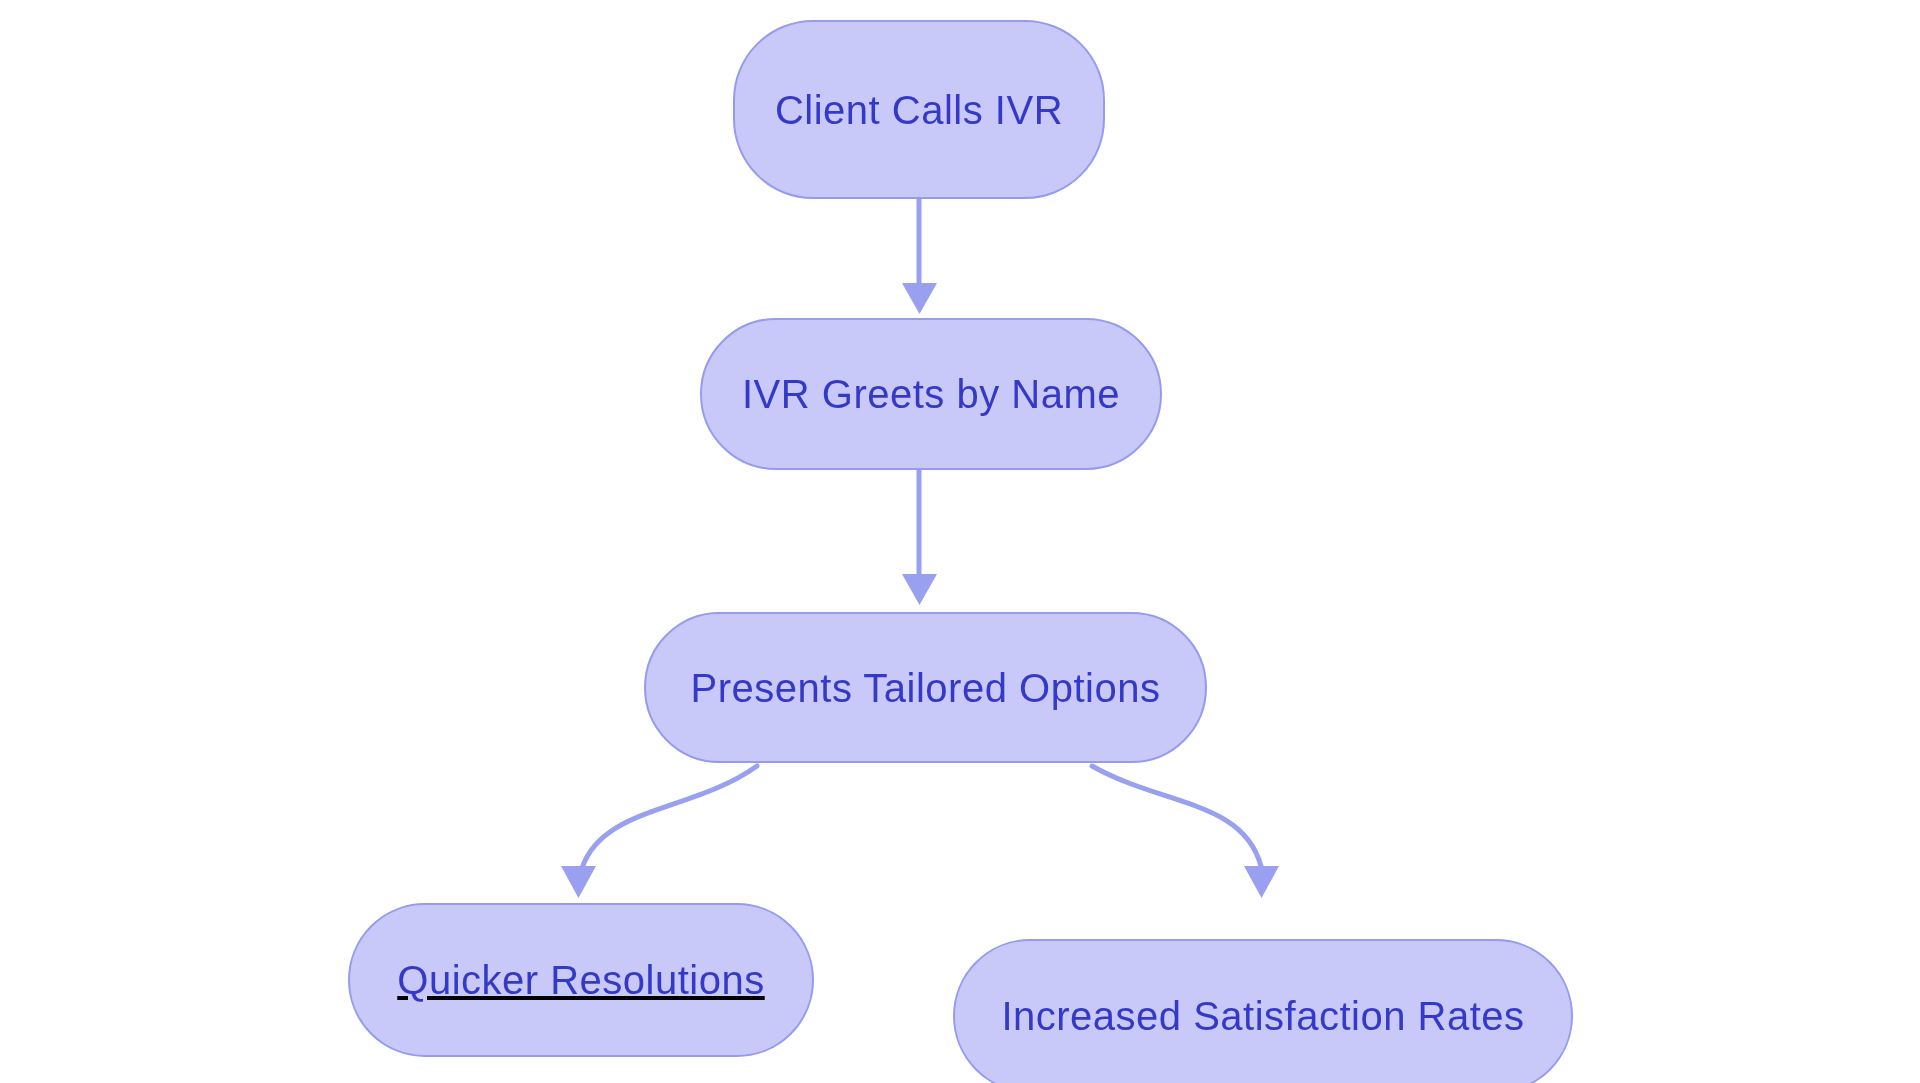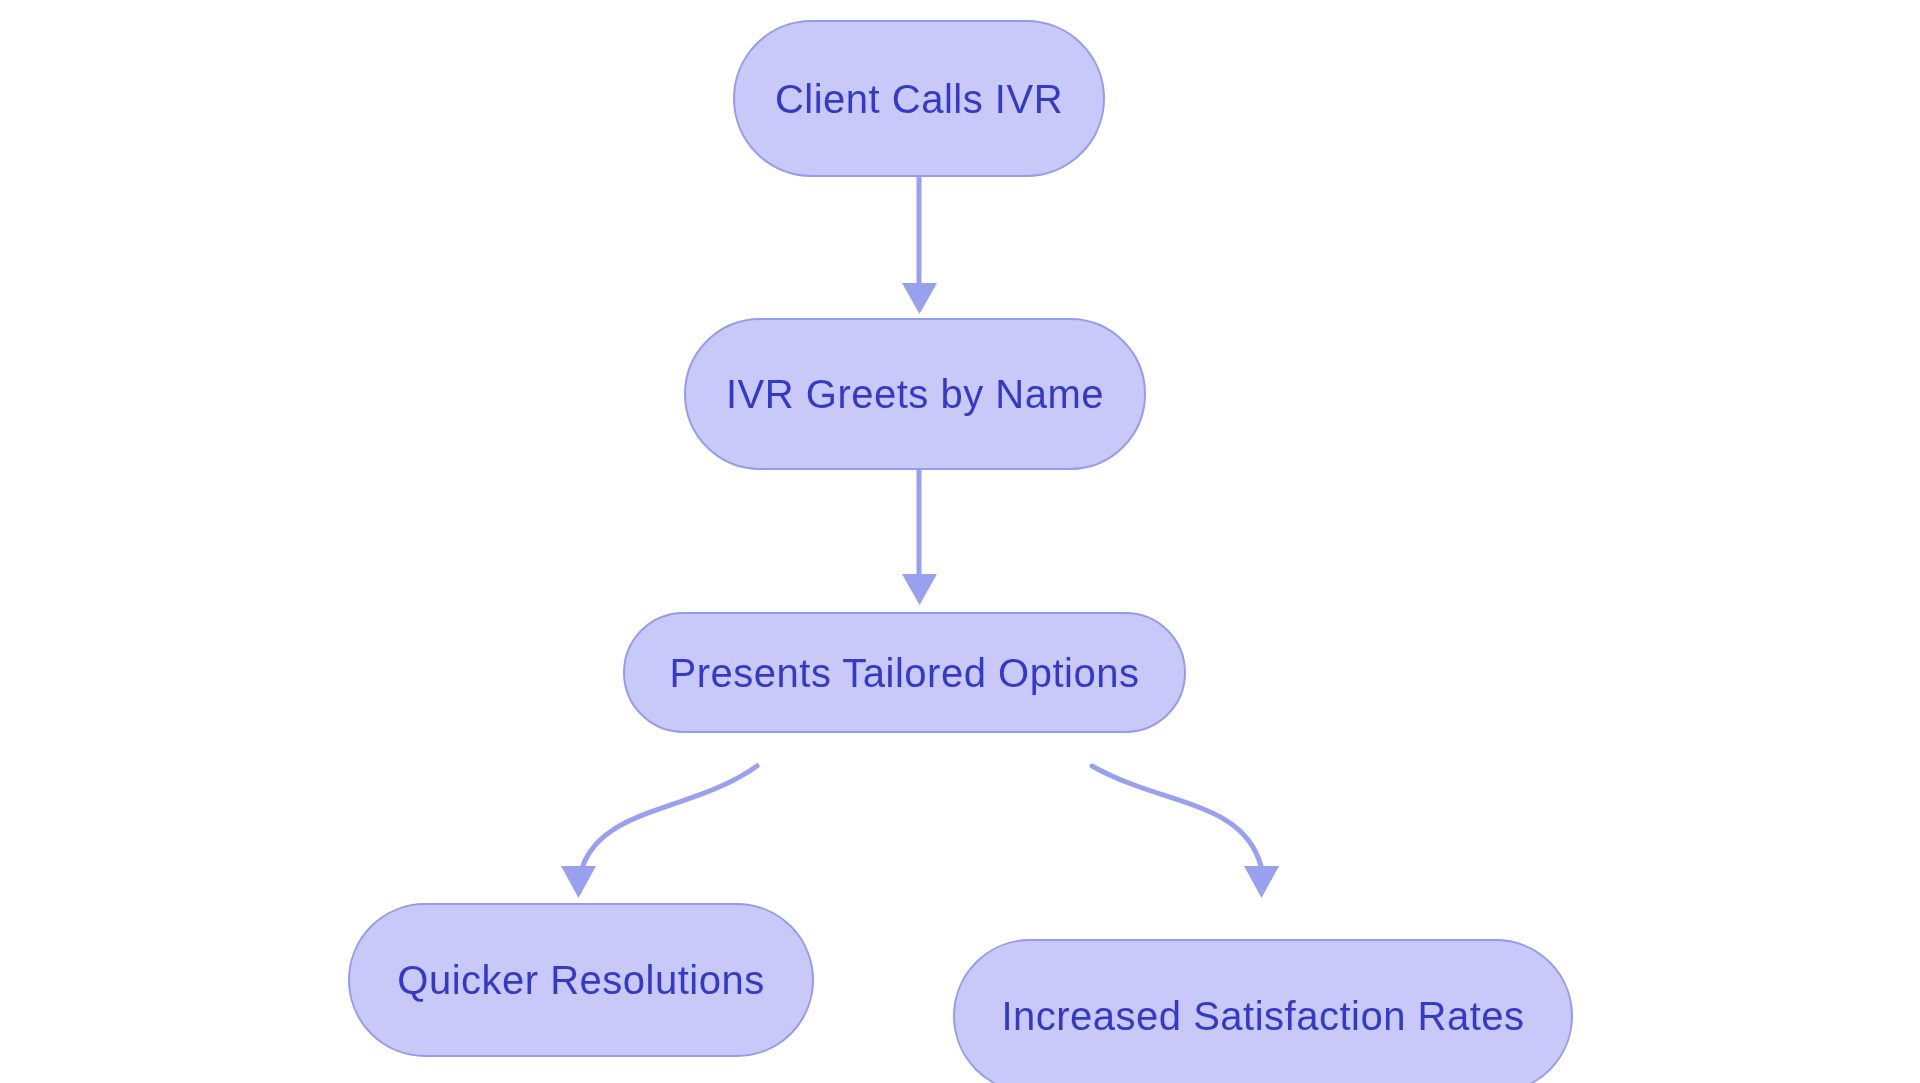--- a/index.html
+++ b/index.html
@@ -46,24 +46,24 @@
   }
   .flow-node .label {
     color: var(--text, #3539c8);
     font-size: 40px;
     font-weight: 400;
     letter-spacing: 0.5px;
     line-height: 1.2;
     white-space: nowrap;
   }
   
-  #node-0 { left: 733px;  top: 20px;  width: 372px; height: 157px; }
-  #node-1 { left: 684px;  top: 318px; width: 462px; height: 152px; }
-  #node-2 { left: 623px;  top: 612px; width: 563px; height: 121px; }
-  #node-3 { left: 348px;  top: 903px; width: 466px; height: 154px; }
+  #node-0 { left: 733px;  top: 20px;  width: 372px; height: 179px; }
+  #node-1 { left: 700px;  top: 318px; width: 462px; height: 152px; }
+  #node-2 { left: 644px;  top: 612px; width: 563px; height: 151px; }
+  #node-3 { left: 348px;  top: 903px; width: 466px; height: 154px; text-decoration: underline; }
   #node-4 { left: 953px;  top: 903px; width: 620px; height: 154px; margin-top: 36px; }
 </style>
 </head>
 <body>
 
 <div id="canvas">
 
   <svg id="edges" viewBox="0 0 1920 1083" xmlns="http://www.w3.org/2000/svg">
 
     <g>

